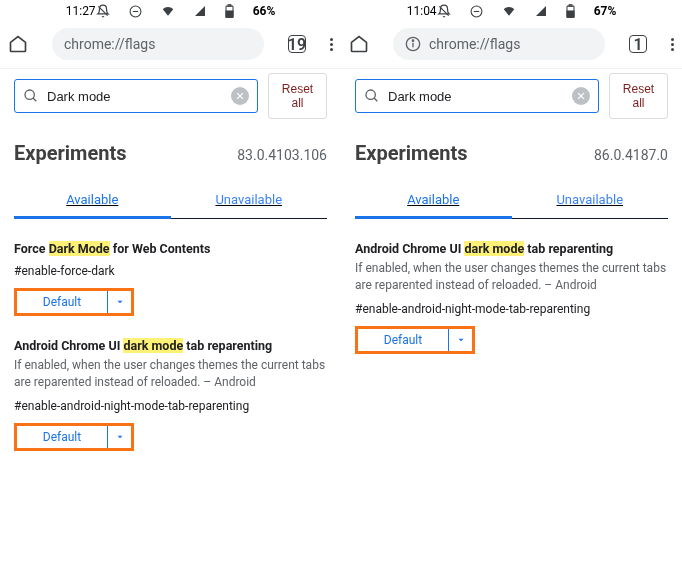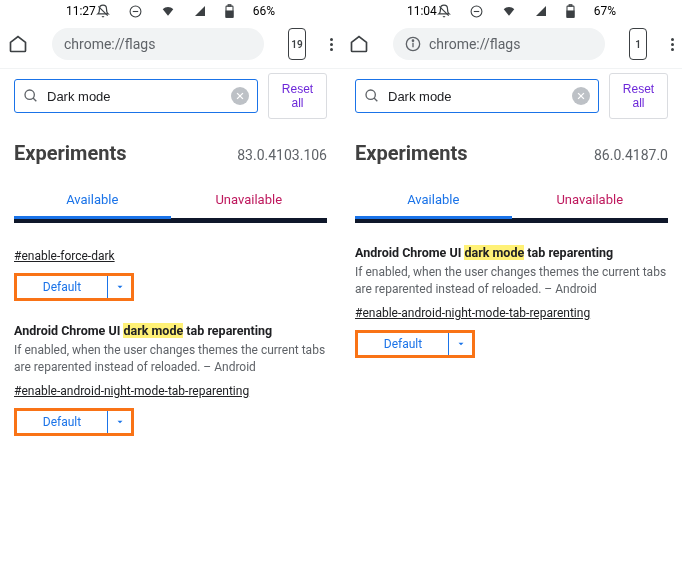--- a/index.html
+++ b/index.html
@@ -19,21 +19,21 @@
   }
   .status-bar {
     height: 22px;
     display: flex;
     justify-content: center;
     align-items: center;
     padding: 0 10px;
     font-size: 12px;
     color: #000;
   }
-  .status-right { display: flex; align-items: center; gap: 19px; }
+  .status-right { display: flex; align-items: center; gap: 19px; font-weight: bold; }
   .status-right svg { display:block; }
   .toolbar {
     display: flex;
     align-items: center;
     padding: 6px 8px;
     gap: 24px;
   }
   .omnibox {
     flex: 1;
     background: #f1f3f4;
@@ -41,27 +41,27 @@
     height: 32px;
     display: flex;
     align-items: center;
     padding: 0 12px;
     gap: 8px;
     color: #5f6368;
     font-size: 14px;
   }
   .tab-count {
     width: 18px;
-    height: 32px;
+    height: 18px;
     border: 1.6px solid #3c4043;
     border-radius: 4px;
     display: flex;
     align-items: center;
     justify-content: center;
-    font-size: 10px;
+    font-size: 16px;
     font-weight: 600;
     color: #3c4043;
   }
   .dots { display:flex; flex-direction:column; gap:2px; }
   .dots span { width:3px; height:3px; background:#3c4043; border-radius:50%; }
   .content {
     padding: 0 14px;
   }
   .search-row {
     display:flex;
@@ -94,45 +94,46 @@
     display:flex;
     align-items:center;
     justify-content:center;
     color:#fff;
     cursor:pointer;
   }
   .reset-btn {
     border:1px solid #dadce0;
     border-radius:3px;
     background:#fff;
-    color:#6d28d9;
+    color:#7f1d1d;
     font-size:12px;
     padding: 8px 10px;
     cursor:pointer;
     font-weight:500;
   }
   .header-row {
     display:flex;
     justify-content:space-between;
     align-items:baseline;
     margin-top: 22px;
   }
   .exp-title { font-size:20px; color:#404040; }
   .version { font-size:14px; color:#5f6368; }
   .tabs {
     display:flex;
     margin-top: 18px;
-    border-bottom:5px solid #0f172a;
+    border-bottom:1px solid #0f172a;
+    text-decoration:underline;
   }
   .tab {
     flex:1;
     text-align:center;
     padding: 9px 0;
     font-size:13px;
-    color:#be185d;
+    color:#3b82f6;
     cursor:pointer;
   }
   .tab.active {
     color:#1a73e8;
     border-bottom:3px solid #1a73e8;
     margin-bottom:-1px;
   }
   .flag {
     margin-top: 22px;
   }
@@ -144,21 +145,20 @@
   }
   .flag-desc {
     font-size:12px;
     color:#5f6368;
     line-height:1.4;
     margin-bottom:4px;
   }
   .flag-link {
     font-size:12px;
     color:#202124;
-    text-decoration:underline;
     display:inline-block;
     margin-bottom:10px;
   }
   .hl { background:#fff176; }
   .select {
     width:120px;
     height:28px;
     border:3px solid #f97316;
     display:flex;
     cursor:pointer;
@@ -255,20 +255,23 @@
       <h2 class="exp-title">Experiments</h2>
       <span class="version">83.0.4103.106</span>
     </div>
 
     <div class="tabs">
       <div class="tab active">Available</div>
       <div class="tab">Unavailable</div>
     </div>
 
     <div class="flag">
+      <div class="flag-title">
+        <span>Force </span><span class="hl">Dark Mode</span><span> for Web Contents</span>
+      </div>
       <a class="flag-link">#enable-force-dark</a>
       <div class="select">
         <div class="select-label">Default</div>
         <div class="select-arrow">
           <svg width="10" height="10" viewBox="0 0 24 24" fill="#1a73e8">
               <path d="M6 9l6 6 6-6z"></path>
             </svg>
         </div>
       </div>
     </div>

